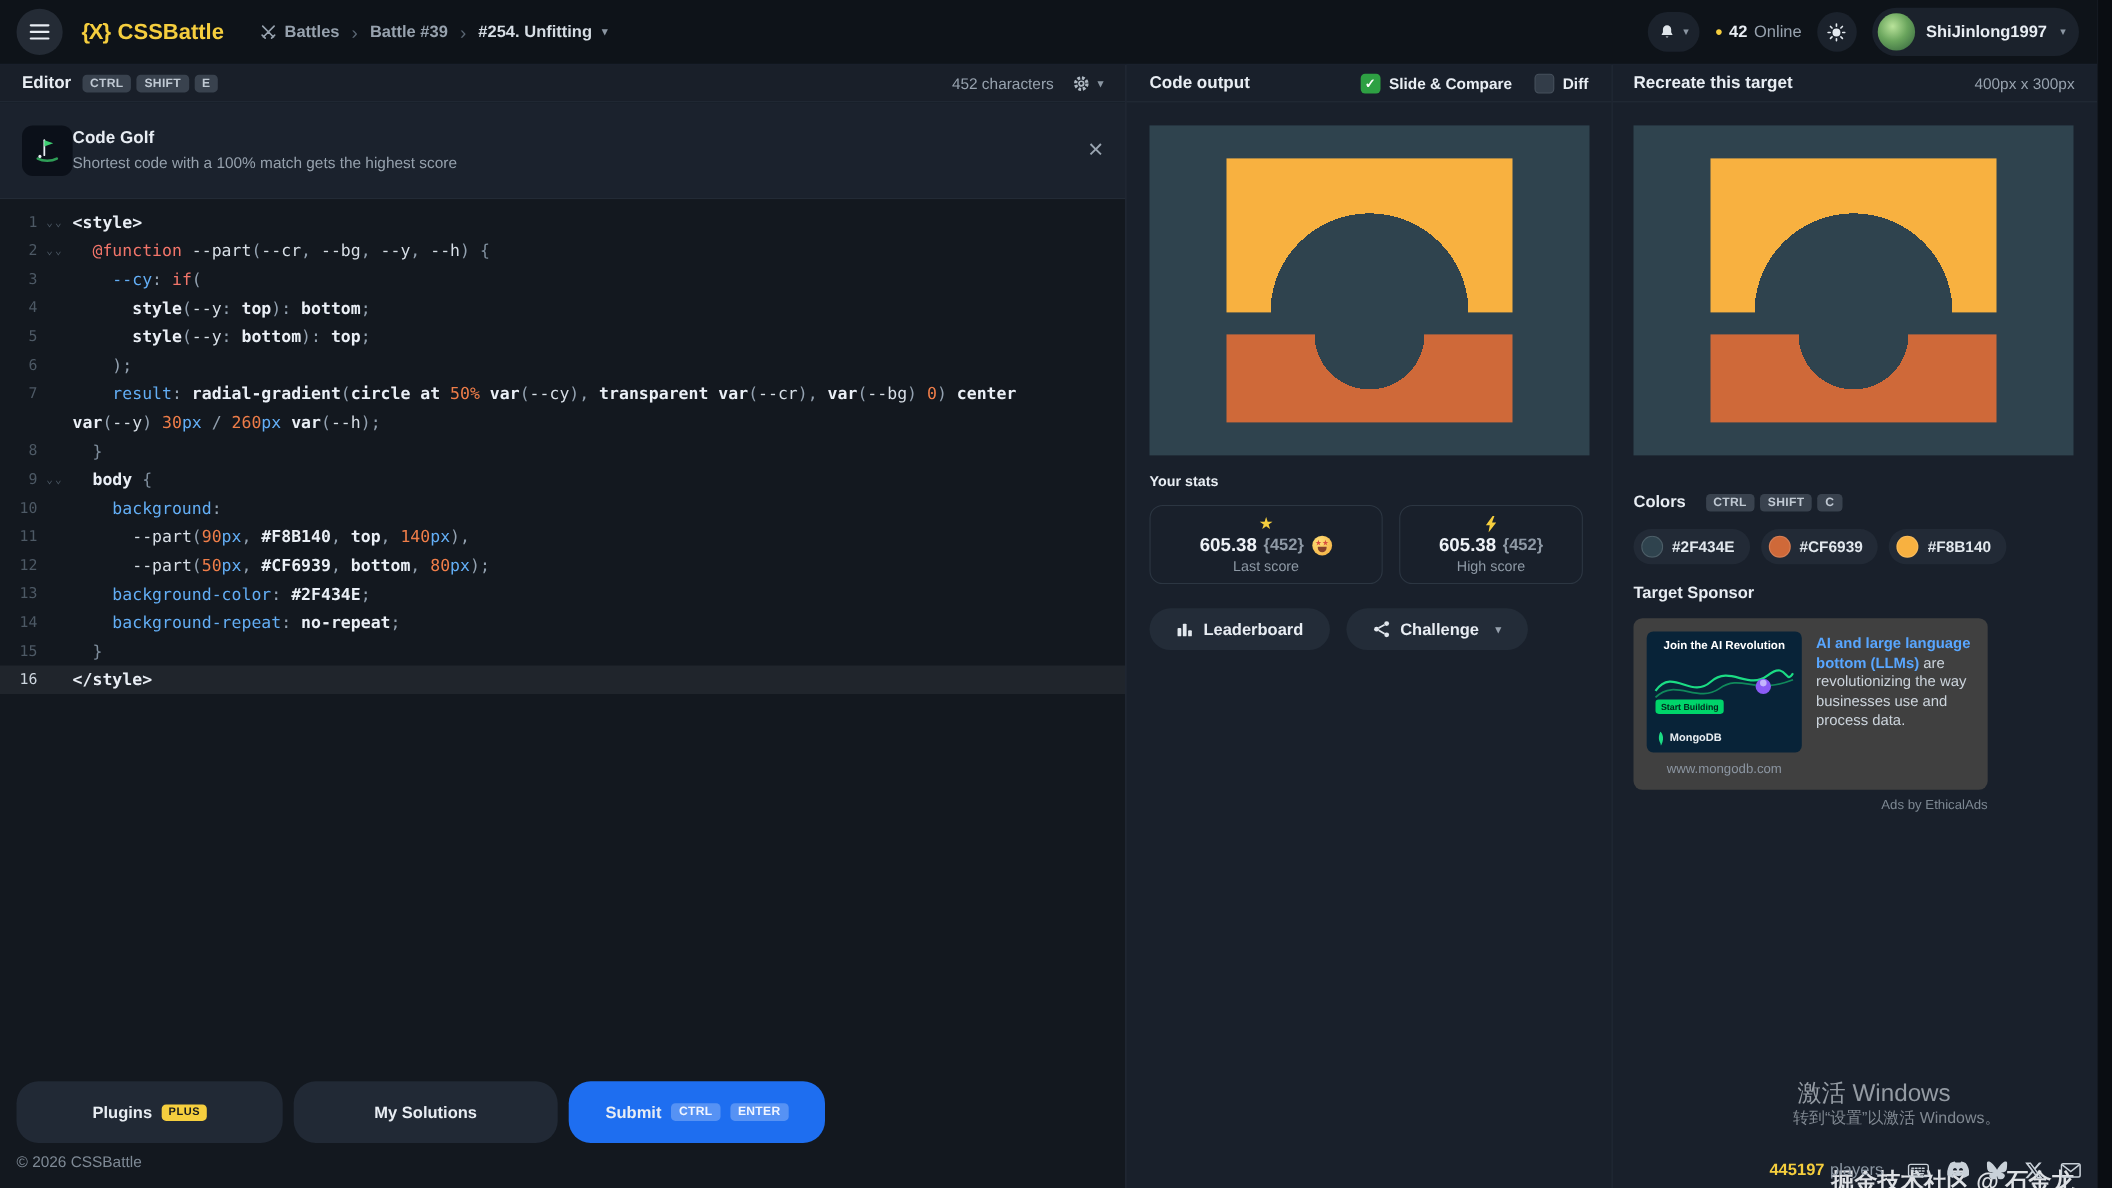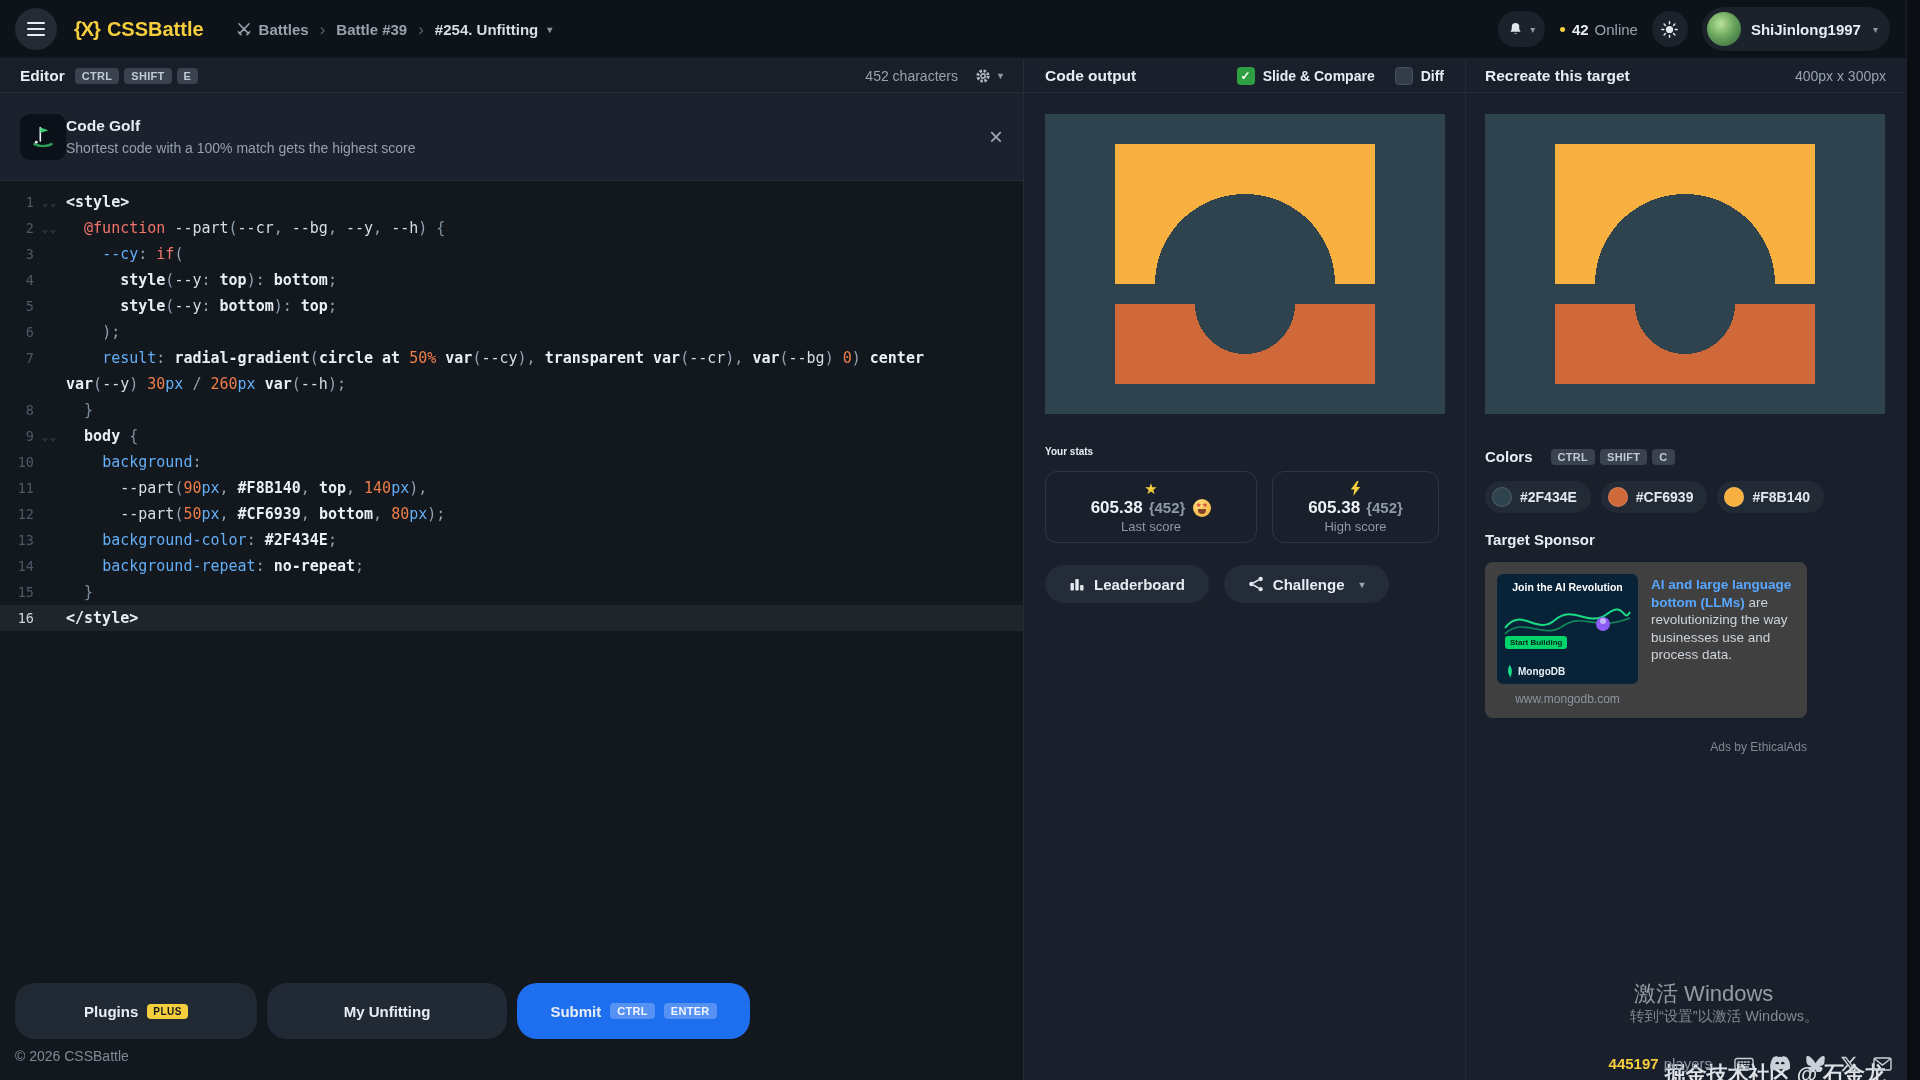--- a/index.html
+++ b/index.html
@@ -91,21 +91,21 @@
   .checkbox.checked{background:var(--success-green)}
   .checkbox.unchecked{background:#333d49;border:1px solid #46505c}
   .output-body{padding:21px;display:flex;flex-direction:column}
   .render-box{width:400px;height:300px;background-color:var(--c-slate);
     background-image:
       radial-gradient(circle at 50% 100%, transparent 90px, var(--c-yellow) 90px),
       radial-gradient(circle at 50% 0%, transparent 50px, var(--c-orange) 50px);
     background-position:center top 30px, center bottom 30px;
     background-size:260px 140px, 260px 80px;
     background-repeat:no-repeat;cursor:pointer}
-  .stats-title{margin-top:32px;font-size:10px;font-weight:700}
+  .stats-title{margin-top:16px;font-size:13px;font-weight:700}
   .stat-cards{margin-top:14px;display:flex;gap:15px}
   .stat-card{border:1px solid #2c3642;border-radius:12px;height:72px;display:flex;flex-direction:column;align-items:center;justify-content:center;padding:4px 20px;gap:1px}
   .stat-cards .stat-card:nth-child(1){min-width:212px}
   .stat-cards .stat-card:nth-child(2){min-width:167px}
   .stat-icon{height:16px;display:flex;align-items:center;justify-content:center}
   .star-glyph{color:var(--accent-yellow);font-size:15px;line-height:1}
   .stat-value{font-size:17px;font-weight:700;color:#eef2f7;display:flex;gap:6px;align-items:center}
   .badge{color:#8e99a5;font-weight:600;font-size:15px}
   .stat-label{font-size:13px;color:#8e99a5}
   .emoji{position:relative;width:18px;height:18px;border-radius:50%;background:radial-gradient(circle at 35% 30%,#ffe178,#f3a93c);display:inline-block;margin-left:2px}
@@ -130,21 +130,21 @@
   .ad-card{background:#404040;border-radius:8px;padding:12px;display:flex;gap:13px}
   .ad-left{flex:0 0 141px;width:141px}
   .ad-img{width:141px;height:110px;border-radius:6px;background:#082338;position:relative;overflow:hidden;cursor:pointer}
   .ad-img-title{position:absolute;top:7px;left:0;right:0;text-align:center;font-size:10.5px;font-weight:700;color:#fff}
   .ad-squiggle{position:absolute;top:24px;left:6px}
   .ad-btn{position:absolute;left:8px;top:62px;background:#00d46a;color:#03251c;font-size:8px;font-weight:700;padding:2px 5px;border-radius:3px;cursor:pointer}
   .ad-brand{position:absolute;left:8px;bottom:6px;display:flex;gap:4px;align-items:center;font-size:10px;font-weight:700;color:#e9eef2}
   .ad-url{margin-top:8px;text-align:center;font-size:12px;color:#8b95a1}
   .ad-text{font-size:13.5px;line-height:17.5px;color:#ccd4dc;padding-top:2px}
   .ad-link{color:#58a6ff;font-weight:700;cursor:pointer}
-  .ad-attrib{margin-top:22px;text-align:right;font-size:12px;color:#7d8893;cursor:pointer}
+  .ad-attrib{margin-top:6px;text-align:right;font-size:12px;color:#7d8893;cursor:pointer}
   .watermark1{position:absolute;left:168px;top:886px;color:#aab1b9;opacity:.85;font-size:22px}
   .watermark2{position:absolute;left:164px;top:914px;color:#9aa2ab;opacity:.8;font-size:14.5px}
   .credit{position:absolute;right:34px;top:967px;font-size:21px;font-weight:600;color:#eff2f5;opacity:.92}
   .players-row{position:absolute;right:28px;bottom:8px;display:flex;align-items:center;gap:22px}
   .players-text{font-size:15px}
   .players-count{color:var(--accent-yellow);font-weight:700}
   .players-label{color:#8d98a4;margin-left:5px}
   .social-icons{display:flex;align-items:center;gap:16px}
   .social-icons span{display:flex;cursor:pointer}
 
@@ -344,21 +344,21 @@
             </div>
           </div>
       </div>
 
       <div class="editor-actions">
         <button class="btn dark btn-plugins">
           <span>Plugins</span>
           <span class="plus-badge">PLUS</span>
         </button>
         <button class="btn dark btn-solutions">
-          <span>My Unfitting</span>
+          <span>My Solutions</span>
         </button>
         <button class="btn primary btn-submit">
           <span>Submit</span>
           <span class="kbd on-blue">CTRL</span>
           <span class="kbd on-blue">ENTER</span>
         </button>
       </div>
       <div class="editor-footer">© 2026 CSSBattle</div>
     </section>
 

